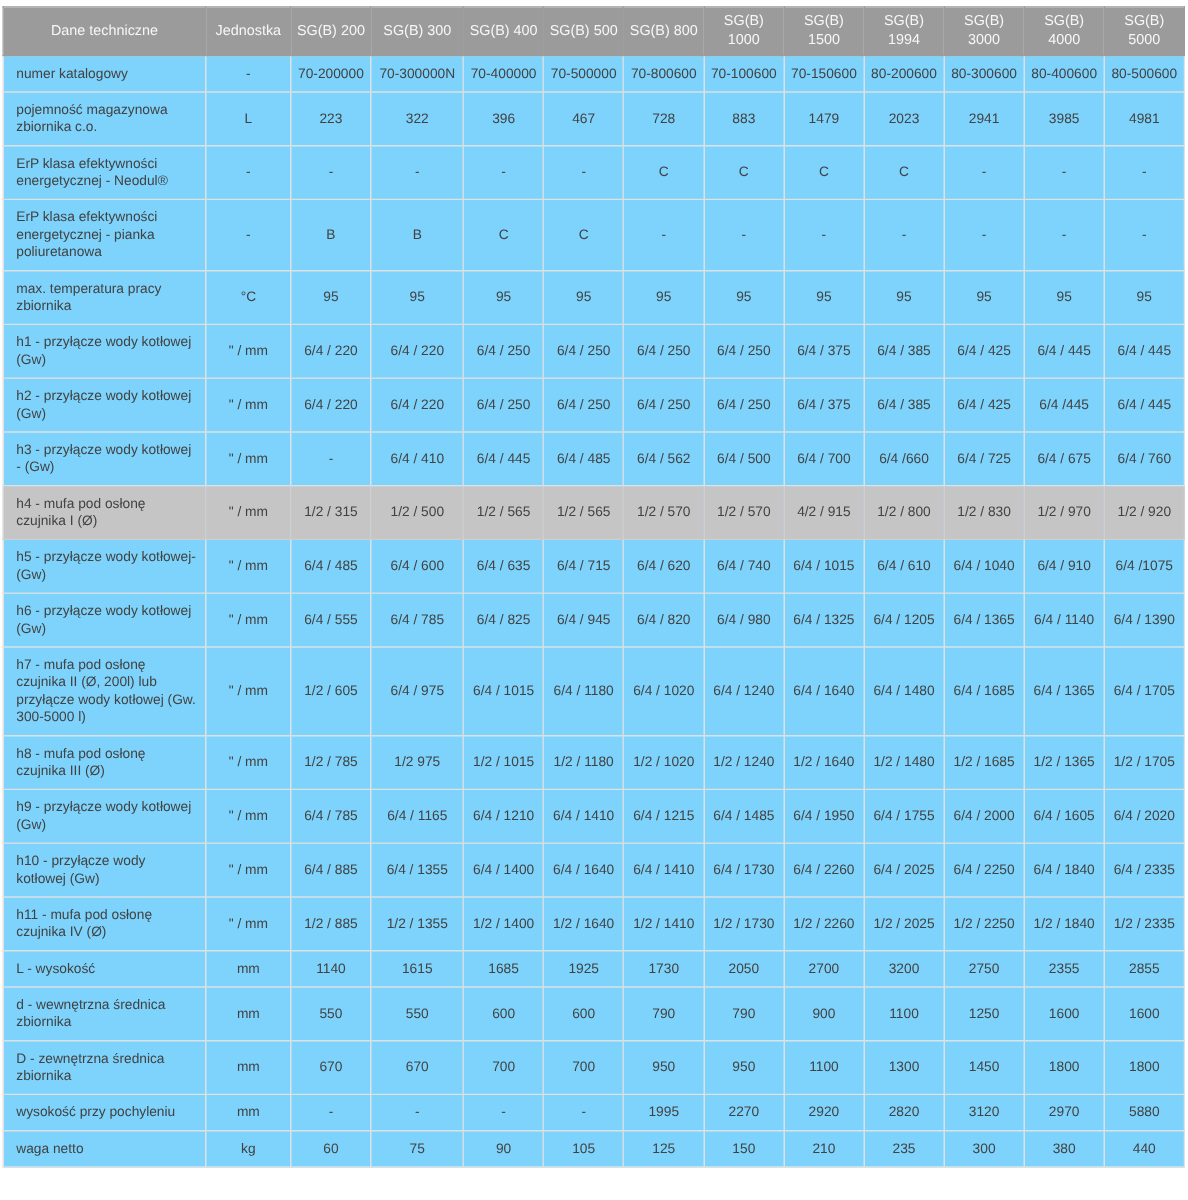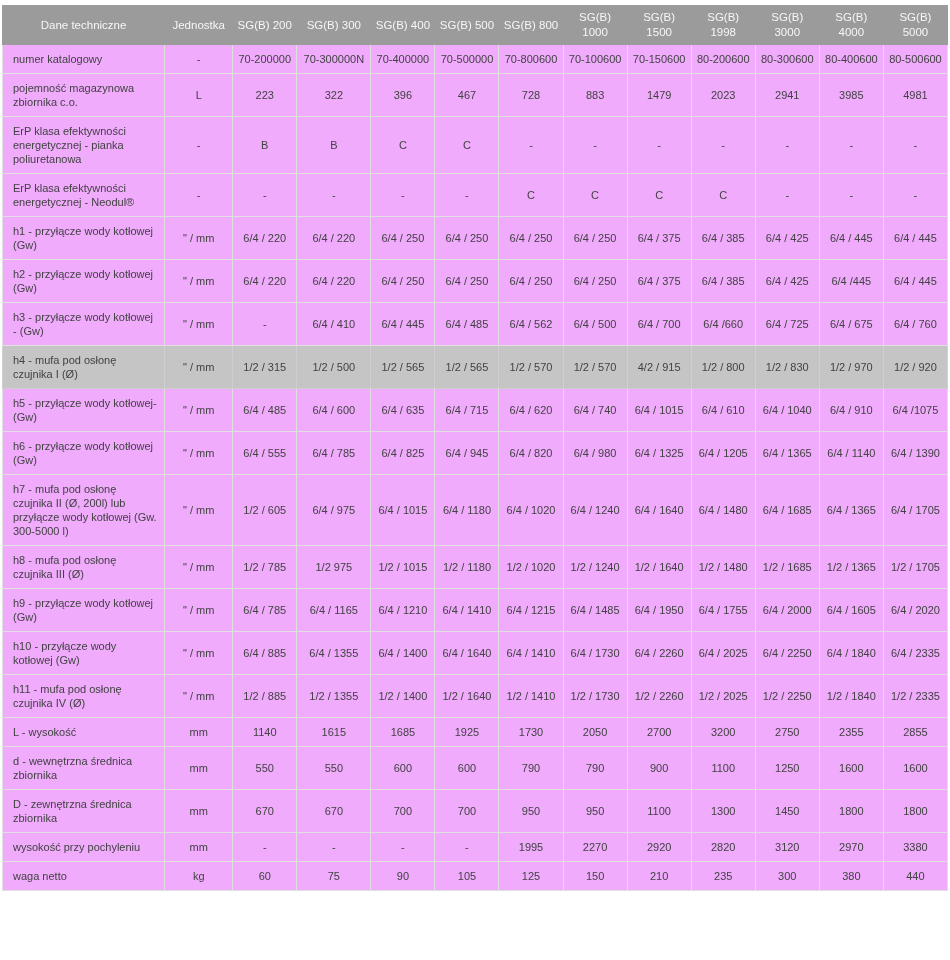--- a/index.html
+++ b/index.html
@@ -49,21 +49,21 @@
   tbody td{
     border:1px solid var(--border);
     font-size:11px;
     color:var(--body-text);
     text-align:center;
     vertical-align:middle;
     line-height:14px;
     padding:7px 1px;
     word-wrap:break-word;
   }
-  tbody tr{background:#f0abfc;}
+  tbody tr{background:#7dd3fc;}
   tbody tr.highlight th.row-label,
   tbody tr.highlight td{
     background:var(--highlight);
     border-color:#cfcfcf;
   }
 </style>
 </head>
 <body>
 
 <div class="page">
@@ -88,21 +88,21 @@
         <th>Dane techniczne</th>
         <th>Jednostka</th>
 
       <th>SG(B) 200</th>
           <th>SG(B) 300</th>
           <th>SG(B) 400</th>
           <th>SG(B) 500</th>
           <th>SG(B) 800</th>
           <th>SG(B) 1000</th>
           <th>SG(B) 1500</th>
-          <th>SG(B) 1998</th>
+          <th>SG(B) 1994</th>
           <th>SG(B) 3000</th>
           <th>SG(B) 4000</th>
           <th>SG(B) 5000</th>
         </tr>
     </thead>
     <tbody id="table-body">
 
     <tr>
           <th class="row-label">numer katalogowy</th>
           <td>-</td>
@@ -127,48 +127,63 @@
           <td>467</td>
           <td>728</td>
           <td>883</td>
           <td>1479</td>
           <td>2023</td>
           <td>2941</td>
           <td>3985</td>
           <td>4981</td>
         </tr>
         <tr>
+          <th class="row-label">ErP klasa efektywności energetycznej - Neodul®</th>
+          <td>-</td>
+          <td>-</td>
+          <td>-</td>
+          <td>-</td>
+          <td>-</td>
+          <td>C</td>
+          <td>C</td>
+          <td>C</td>
+          <td>C</td>
+          <td>-</td>
+          <td>-</td>
+          <td>-</td>
+        </tr>
+        <tr>
           <th class="row-label">ErP klasa efektywności energetycznej - pianka poliuretanowa</th>
           <td>-</td>
           <td>B</td>
           <td>B</td>
           <td>C</td>
           <td>C</td>
           <td>-</td>
           <td>-</td>
           <td>-</td>
           <td>-</td>
           <td>-</td>
           <td>-</td>
           <td>-</td>
         </tr>
         <tr>
-          <th class="row-label">ErP klasa efektywności energetycznej - Neodul®</th>
-          <td>-</td>
-          <td>-</td>
-          <td>-</td>
-          <td>-</td>
-          <td>-</td>
-          <td>C</td>
-          <td>C</td>
-          <td>C</td>
-          <td>C</td>
-          <td>-</td>
-          <td>-</td>
-          <td>-</td>
+          <th class="row-label">max. temperatura pracy zbiornika</th>
+          <td>°C</td>
+          <td>95</td>
+          <td>95</td>
+          <td>95</td>
+          <td>95</td>
+          <td>95</td>
+          <td>95</td>
+          <td>95</td>
+          <td>95</td>
+          <td>95</td>
+          <td>95</td>
+          <td>95</td>
         </tr>
         <tr>
           <th class="row-label">h1 - przyłącze wody kotłowej (Gw)</th>
           <td>" / mm</td>
           <td>6/4 / 220</td>
           <td>6/4 / 220</td>
           <td>6/4 / 250</td>
           <td>6/4 / 250</td>
           <td>6/4 / 250</td>
           <td>6/4 / 250</td>
@@ -379,21 +394,21 @@
           <td>-</td>
           <td>-</td>
           <td>-</td>
           <td>-</td>
           <td>1995</td>
           <td>2270</td>
           <td>2920</td>
           <td>2820</td>
           <td>3120</td>
           <td>2970</td>
-          <td>3380</td>
+          <td>5880</td>
         </tr>
         <tr>
           <th class="row-label">waga netto</th>
           <td>kg</td>
           <td>60</td>
           <td>75</td>
           <td>90</td>
           <td>105</td>
           <td>125</td>
           <td>150</td>

